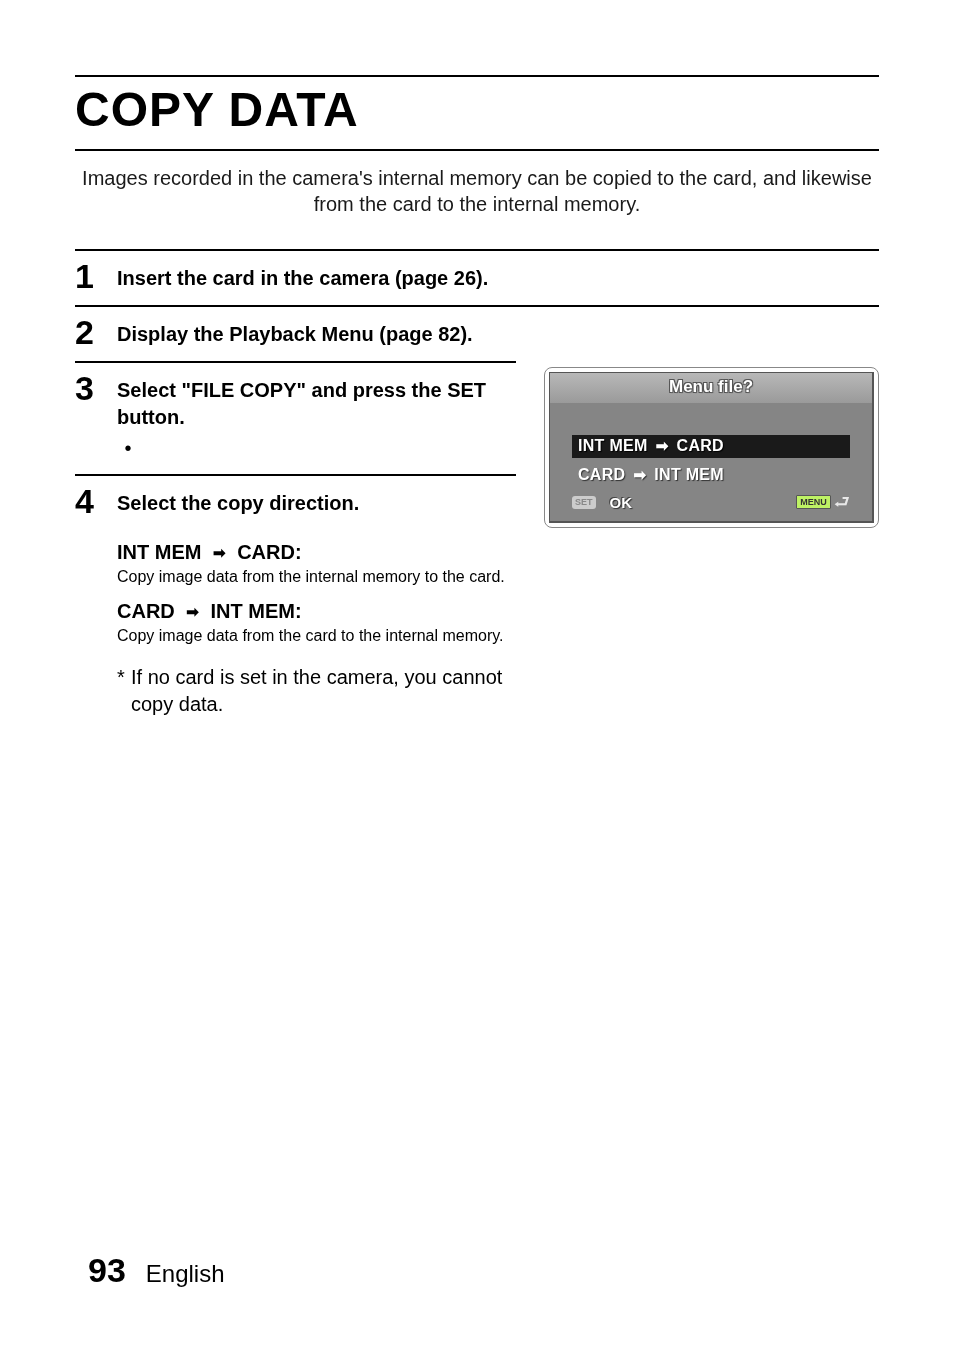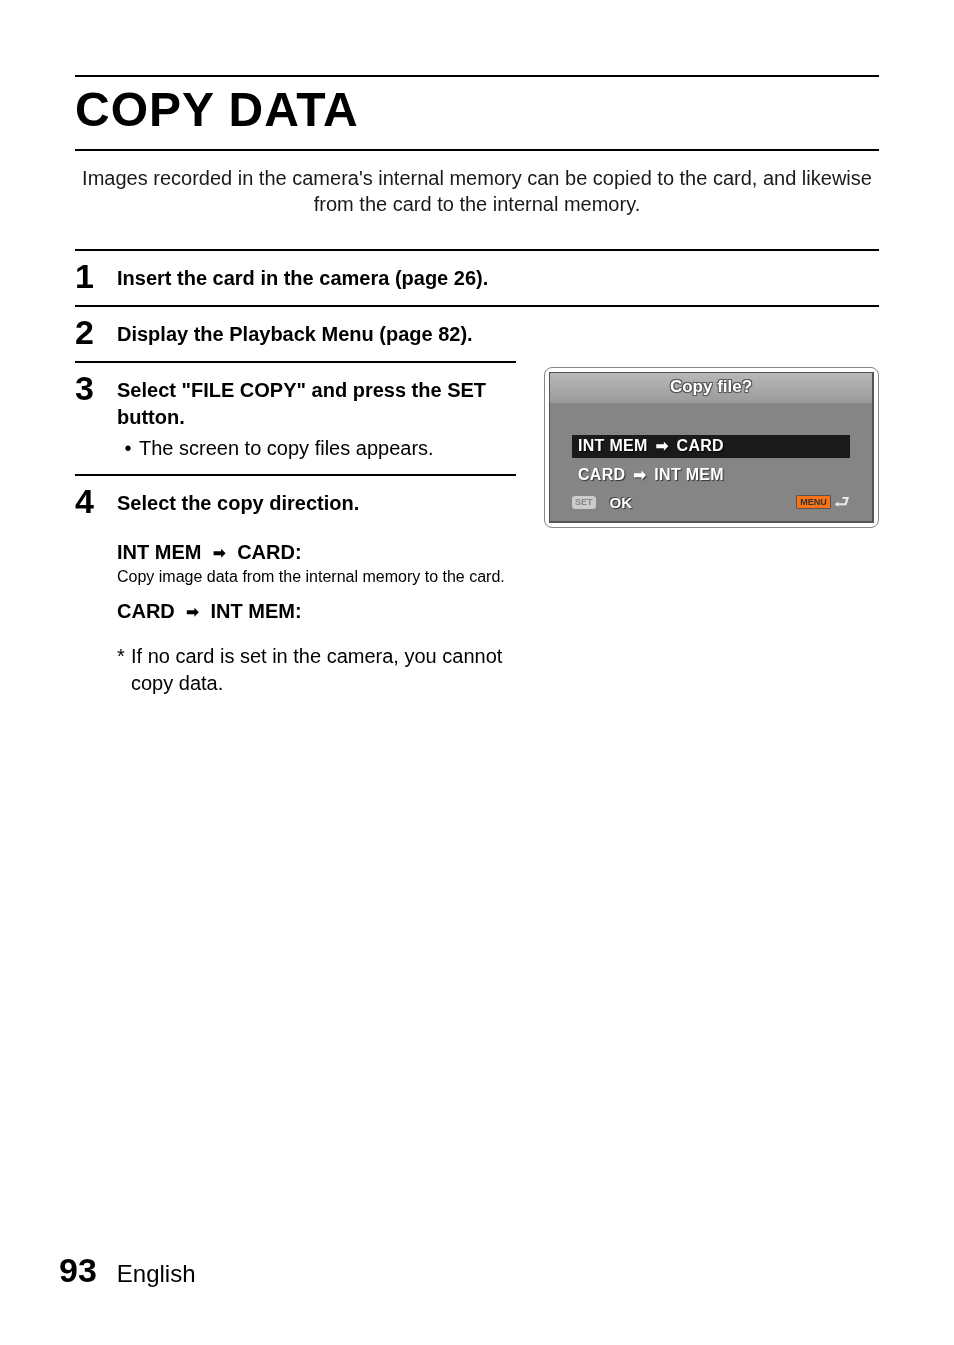--- a/index.html
+++ b/index.html
@@ -98,21 +98,21 @@
       margin-top: 18px;
       display: flex;
     }
     .note-star {
       width: 14px;
       flex-shrink: 0;
     }
     .footer {
       position: absolute;
       bottom: 55px;
-      left: 59px;
+      left: 88px;
       display: flex;
       align-items: baseline;
       gap: 20px;
     }
     .pagenum {
       font-size: 34px;
       font-weight: bold;
     }
     .lang {
       font-size: 24px;
@@ -192,21 +192,21 @@
       font-weight: bold;
       text-shadow: 1px 1px 1px #333, -1px -1px 0 #444;
       font-size: 15px;
     }
     .menu-btn {
       display: flex;
       align-items: center;
       gap: 3px;
     }
     .menu-icon {
-      background: #f97316;
+      background: #bef264;
       color: #333;
       font-size: 9px;
       font-weight: bold;
       padding: 1px 3px;
       border: 1px solid #555;
       border-radius: 1px;
     }
     .return-icon {
       color: #e8e8e8;
       font-size: 18px;
@@ -248,21 +248,20 @@
 <div class="cols">
   <div class="left-col">
     <div class="step-rule"></div>
 
     <div class="step-row">
       <div class="step-number">3</div>
       <div class="step-body">
         <div class="step-heading">Select "FILE COPY" and press the SET button.</div>
         <div class="bullet">
           <span class="bullet-dot">•</span>
-          <span>The screen to copy files appears.</span>
         </div>
       </div>
     </div>
     <div class="step-rule"></div>
 
     <div class="step-row">
       <div class="step-number">4</div>
       <div class="step-body">
         <div class="step-heading">Select the copy direction.</div>
 
@@ -271,33 +270,34 @@
           <span class="arrow-icon-inline">➡</span>
           <span>CARD:</span>
         </div>
         <div class="desc-line">Copy image data from the internal memory to the card.</div>
 
         <div class="label-line">
           <span>CARD</span>
           <span class="arrow-icon-inline">➡</span>
           <span>INT MEM:</span>
         </div>
+        <div class="desc-line">Copy image data from the card to the internal memory.</div>
 
         <div class="note">
           <span class="note-star">*</span>
           <span>If no card is set in the camera, you cannot copy data.</span>
         </div>
       </div>
     </div>
   </div>
 
   <div class="right-col">
     <div class="dialog-outer">
       <div class="dialog">
-        <div class="dialog-title-bar">Copy file?</div>
+        <div class="dialog-title-bar">Menu file?</div>
         <div class="dialog-body">
           <div class="opt selected">
             <span>INT MEM</span>
             <span class="arrow">➡</span>
             <span>CARD</span>
           </div>
           <div class="opt">
             <span>CARD</span>
             <span class="arrow">➡</span>
             <span>INT MEM</span>

